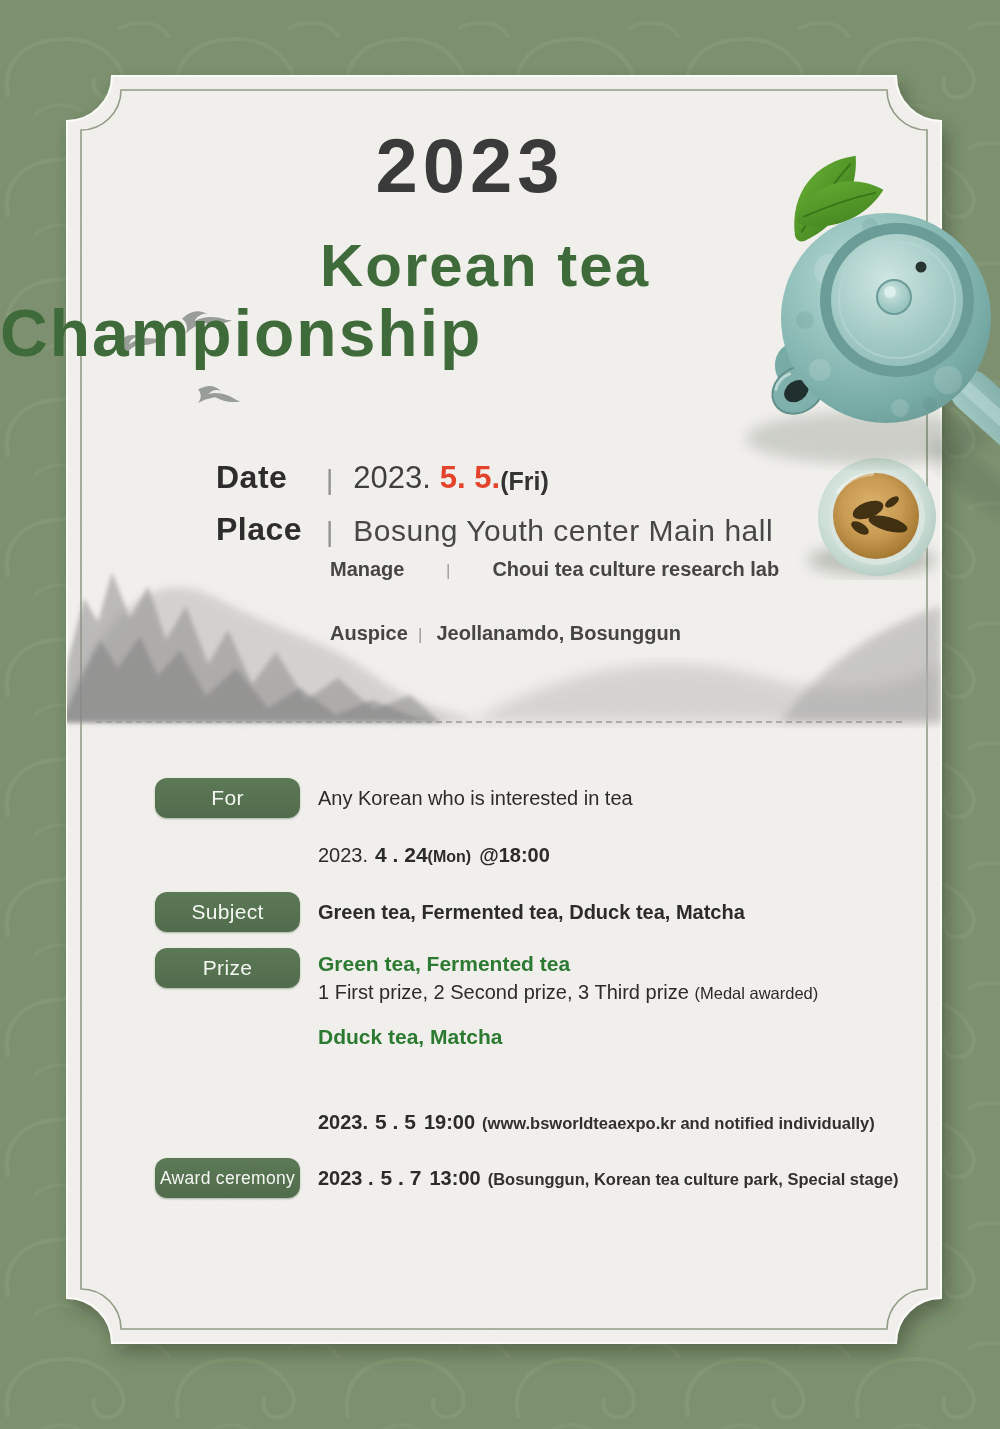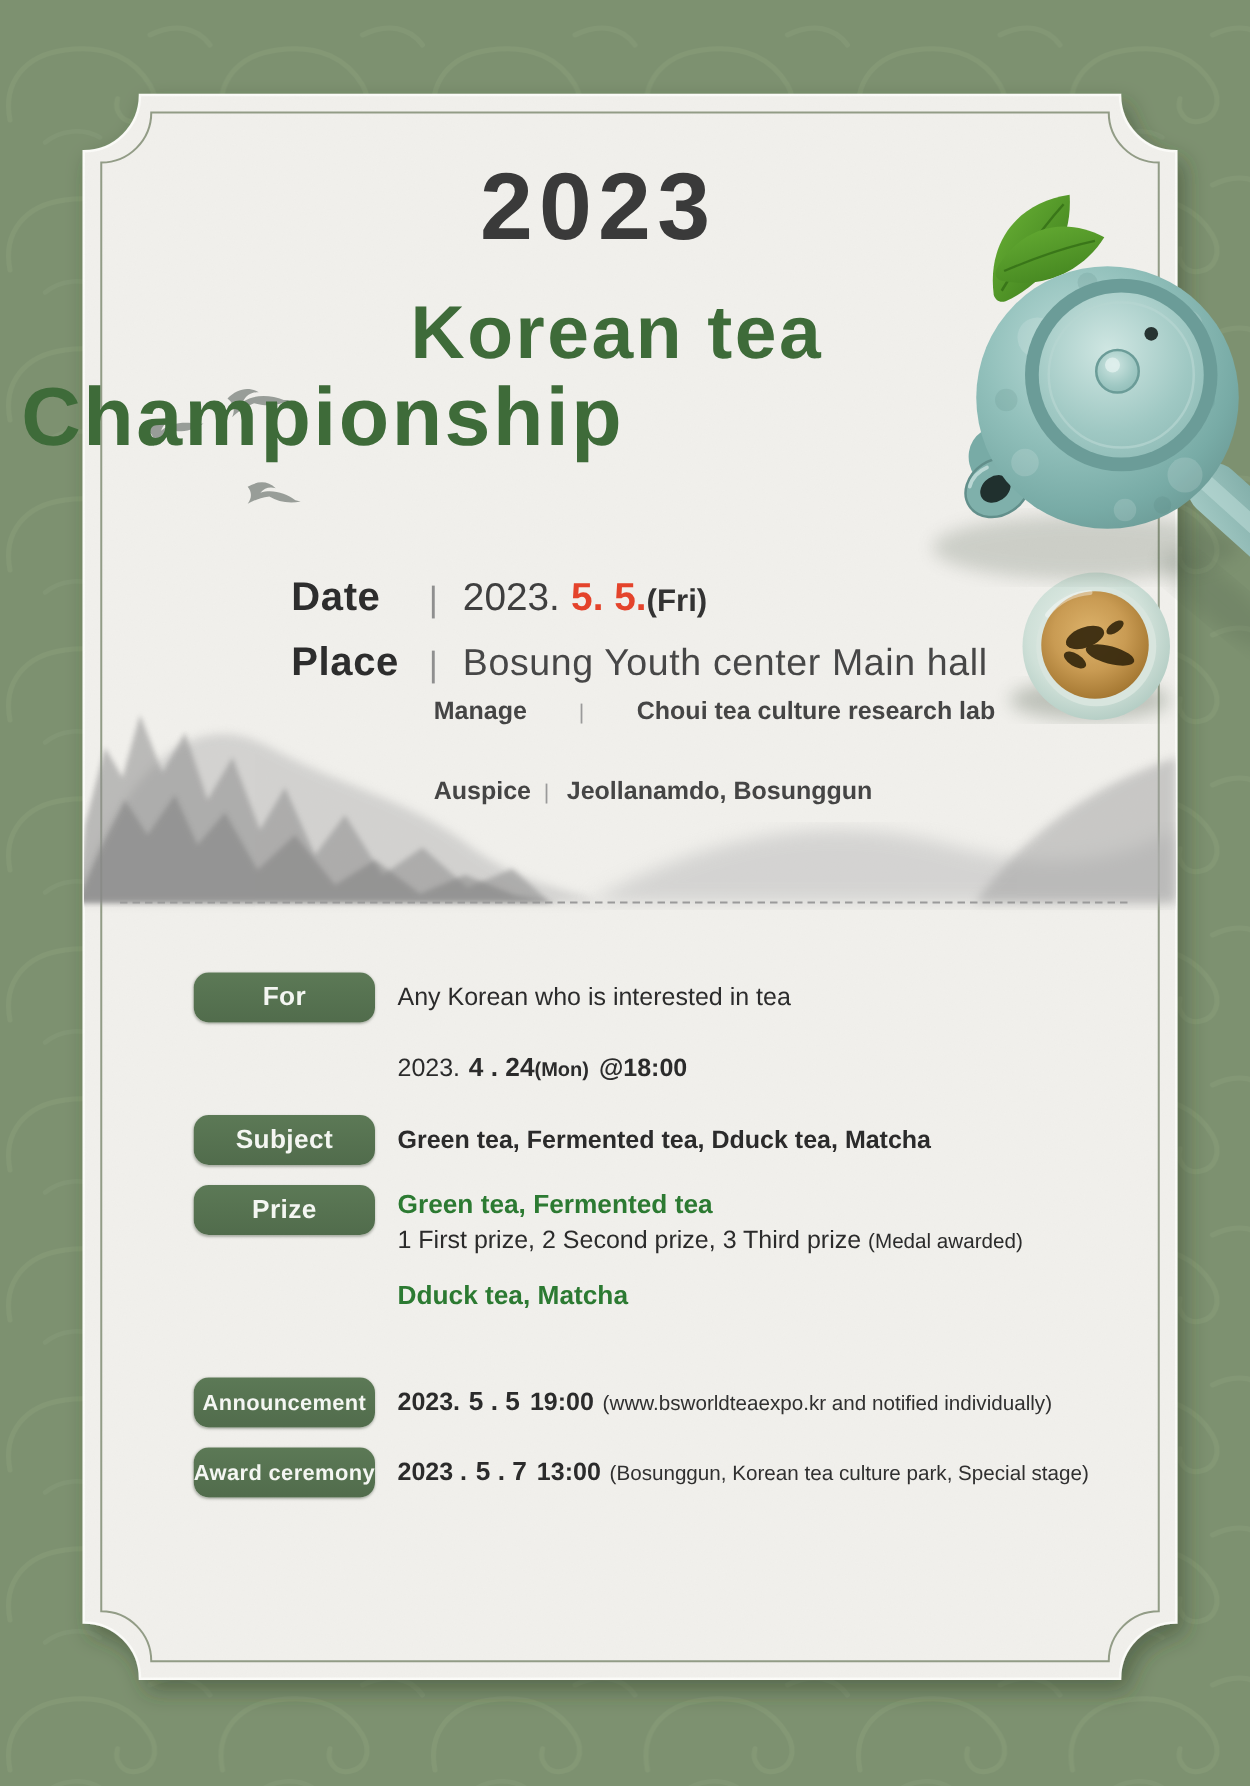--- a/index.html
+++ b/index.html
@@ -1,20 +1,20 @@
 <!DOCTYPE html>
 <html><head>
 <meta charset="utf-8">
 <style>
   html,body{margin:0;padding:0;}
   body{width:1000px;height:1429px;overflow:hidden;background:#7d9170;
        font-family:"Liberation Sans",sans-serif;}
   .stage{position:relative;width:1000px;height:1429px;}
   .stage > svg{position:absolute;left:0;top:0;}
-  .txt{position:absolute;white-space:nowrap;padding-left:17px;}
+  .txt{position:absolute;white-space:nowrap;}
 
   
   .year{left:0;right:60px;top:128px;text-align:center;font-size:76px;font-weight:600;
         color:#3a3a3a;letter-spacing:5px;line-height:1;}
   .title1{left:0;right:30px;top:236px;text-align:center;font-size:60px;font-weight:700;
         color:#3e6b39;letter-spacing:2px;line-height:1;}
   .title2{left:0;right:0;top:300px;text-align:left;font-size:66px;font-weight:700;
         color:#3e6b39;letter-spacing:2px;line-height:1;}
 
   
@@ -33,33 +33,33 @@
   .cred-row.manage{top:558px;gap:28px;}
   .cred-row.auspice{top:622px;}
   .cred-label{font-size:20px;font-weight:700;color:#454545;width:74px;}
   .cred-div{font-size:17px;color:#9a9a9a;margin:0 14px;font-weight:300;}
   .cred-val{font-size:20px;font-weight:700;color:#454545;}
 
   
   .pill{position:absolute;left:155px;width:145px;height:40px;border-radius:12px;
         background:linear-gradient(180deg,#5c7956,#516c4c);color:#f4f6f2;
         display:flex;align-items:center;justify-content:center;
-        font-size:21px;font-weight:700;letter-spacing:.3px;
+        font-size:21px;font-weight:400;letter-spacing:.3px;
         box-shadow:0 1px 2px rgba(40,55,35,.35);}
   .pill.small{font-size:17.5px;}
   .rowtxt{position:absolute;left:318px;height:40px;line-height:40px;color:#2b2b2b;}
   .t-for{top:778px;font-size:20px;font-weight:500;}
   .t-apply{top:835px;font-size:20px;font-weight:500;}
   .t-subject{top:892px;font-size:20px;font-weight:600;}
   .t-announce{top:1102px;font-size:20px;}
   .t-award{top:1158px;font-size:20px;}
   .b-day{font-weight:800;font-size:21px;margin-left:7px;}
   .b-wd{font-size:16px;font-weight:600;}
   .b-time{font-weight:700;margin-left:8px;}
-  .b-note{font-size:16.5px;font-weight:400;margin-left:7px;color:#303030;}
+  .b-note{font-size:16.5px;font-weight:700;margin-left:7px;color:#303030;}
 
   .prize-block{position:absolute;left:318px;top:950px;color:#2b2b2b;}
   .prize-title{font-size:21px;font-weight:700;color:#2c7a32;line-height:28px;}
   .prize-line{font-size:20px;font-weight:500;line-height:28px;}
   .prize-note{font-size:16.5px;font-weight:400;}
   .prize-gap{height:16px;}
 </style>
 </head>
 <body>
 
@@ -268,21 +268,20 @@
   <div class="prize-block">
     <div class="prize-title">Green tea, Fermented tea</div>
     <div class="prize-line">
       <span>1 First prize, 2 Second prize, 3 Third prize</span>
       <span class="prize-note">(Medal awarded)</span>
     </div>
     <div class="prize-gap"></div>
     <div class="prize-title">Dduck tea, Matcha</div>
   </div>
 
-  <div class="pill small" style="top:1102px">Announcement</div>
   <div class="rowtxt t-announce">
     <span style="font-weight:600">2023.</span><span class="b-day">5 . 5</span><span class="b-time">19:00</span><span class="b-note">(www.bsworldteaexpo.kr and notified individually)</span>
   </div>
 
   <div class="pill small" style="top:1158px">Award ceremony</div>
   <div class="rowtxt t-award">
     <span style="font-weight:600">2023 .</span><span class="b-day">5 . 7</span><span class="b-time">13:00</span><span class="b-note">(Bosunggun, Korean tea culture park, Special stage)</span>
   </div>
 
 </div>

